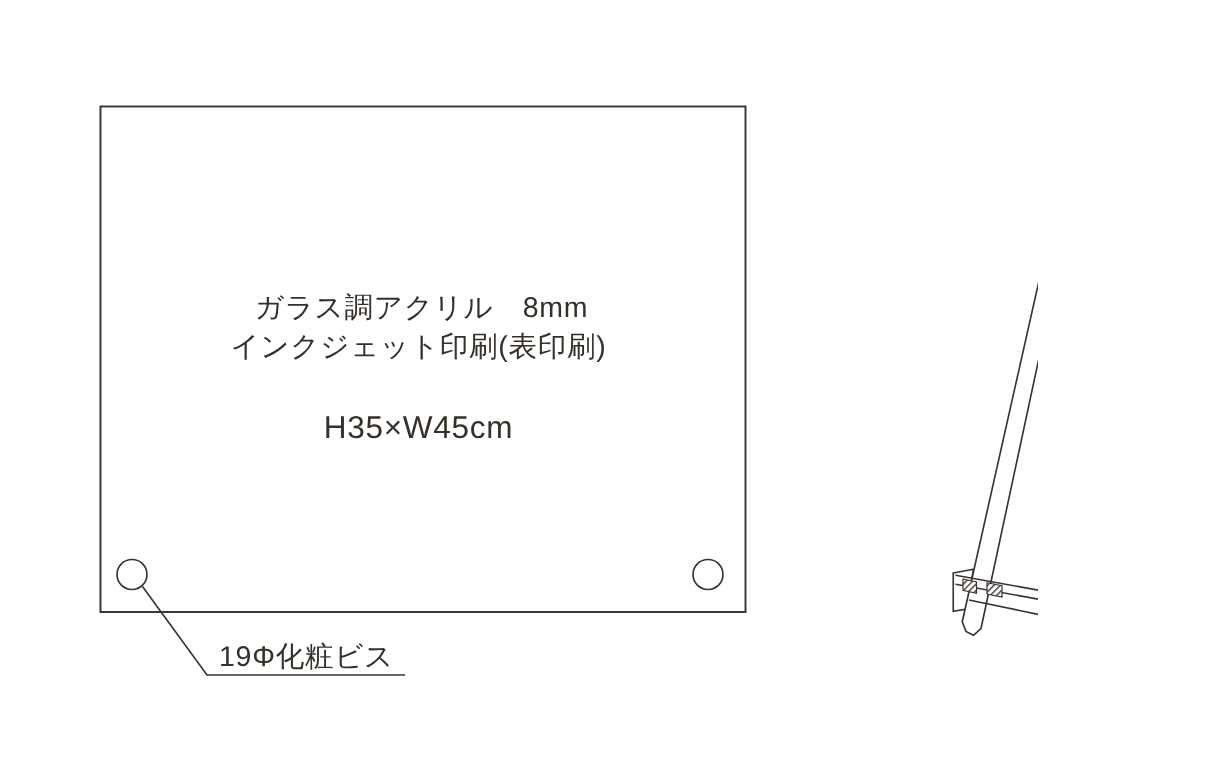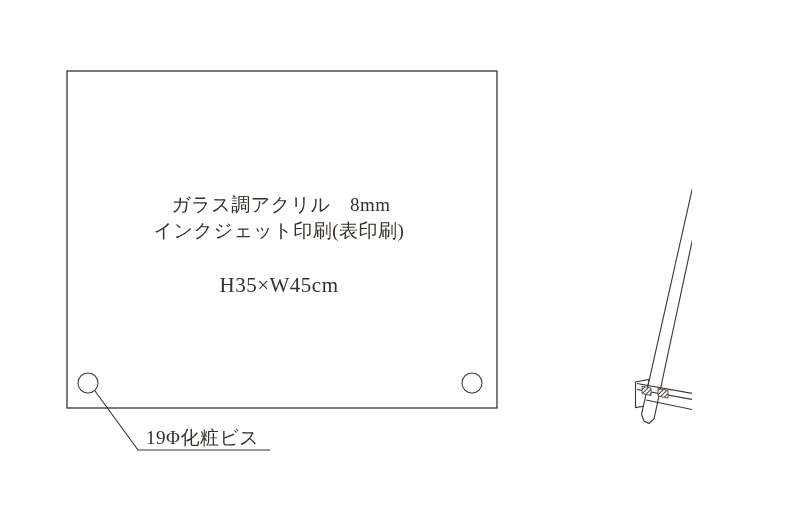--- a/index.html
+++ b/index.html
@@ -6,21 +6,21 @@
     --line:#3a3430;
     --text:#353029;
     --bg:#ffffff;
   }
   html,body{margin:0;padding:0;background:var(--bg);}
   .canvas{
     position:relative;
     width:692px;height:517px;
     background:var(--bg);
     overflow:hidden;
-    font-family:Liberation Serif, serif;
+    font-family:Liberation Sans, sans-serif;
   }
   svg{display:block;}
   .ln{fill:none;stroke:var(--line);stroke-width:1.3;}
   .lnthin{fill:none;stroke:var(--line);stroke-width:1.1;}
   .wh{fill:#ffffff;stroke:var(--line);stroke-width:1.1;}
   .hatched{fill:url(#hatch);stroke:var(--line);stroke-width:0.8;}
   text{fill:var(--text);}
   .jp{font-size:19px;letter-spacing:0.5px;}
   .size{font-size:21px;letter-spacing:0.5px;}
   .callout{font-size:19px;letter-spacing:0.5px;}

